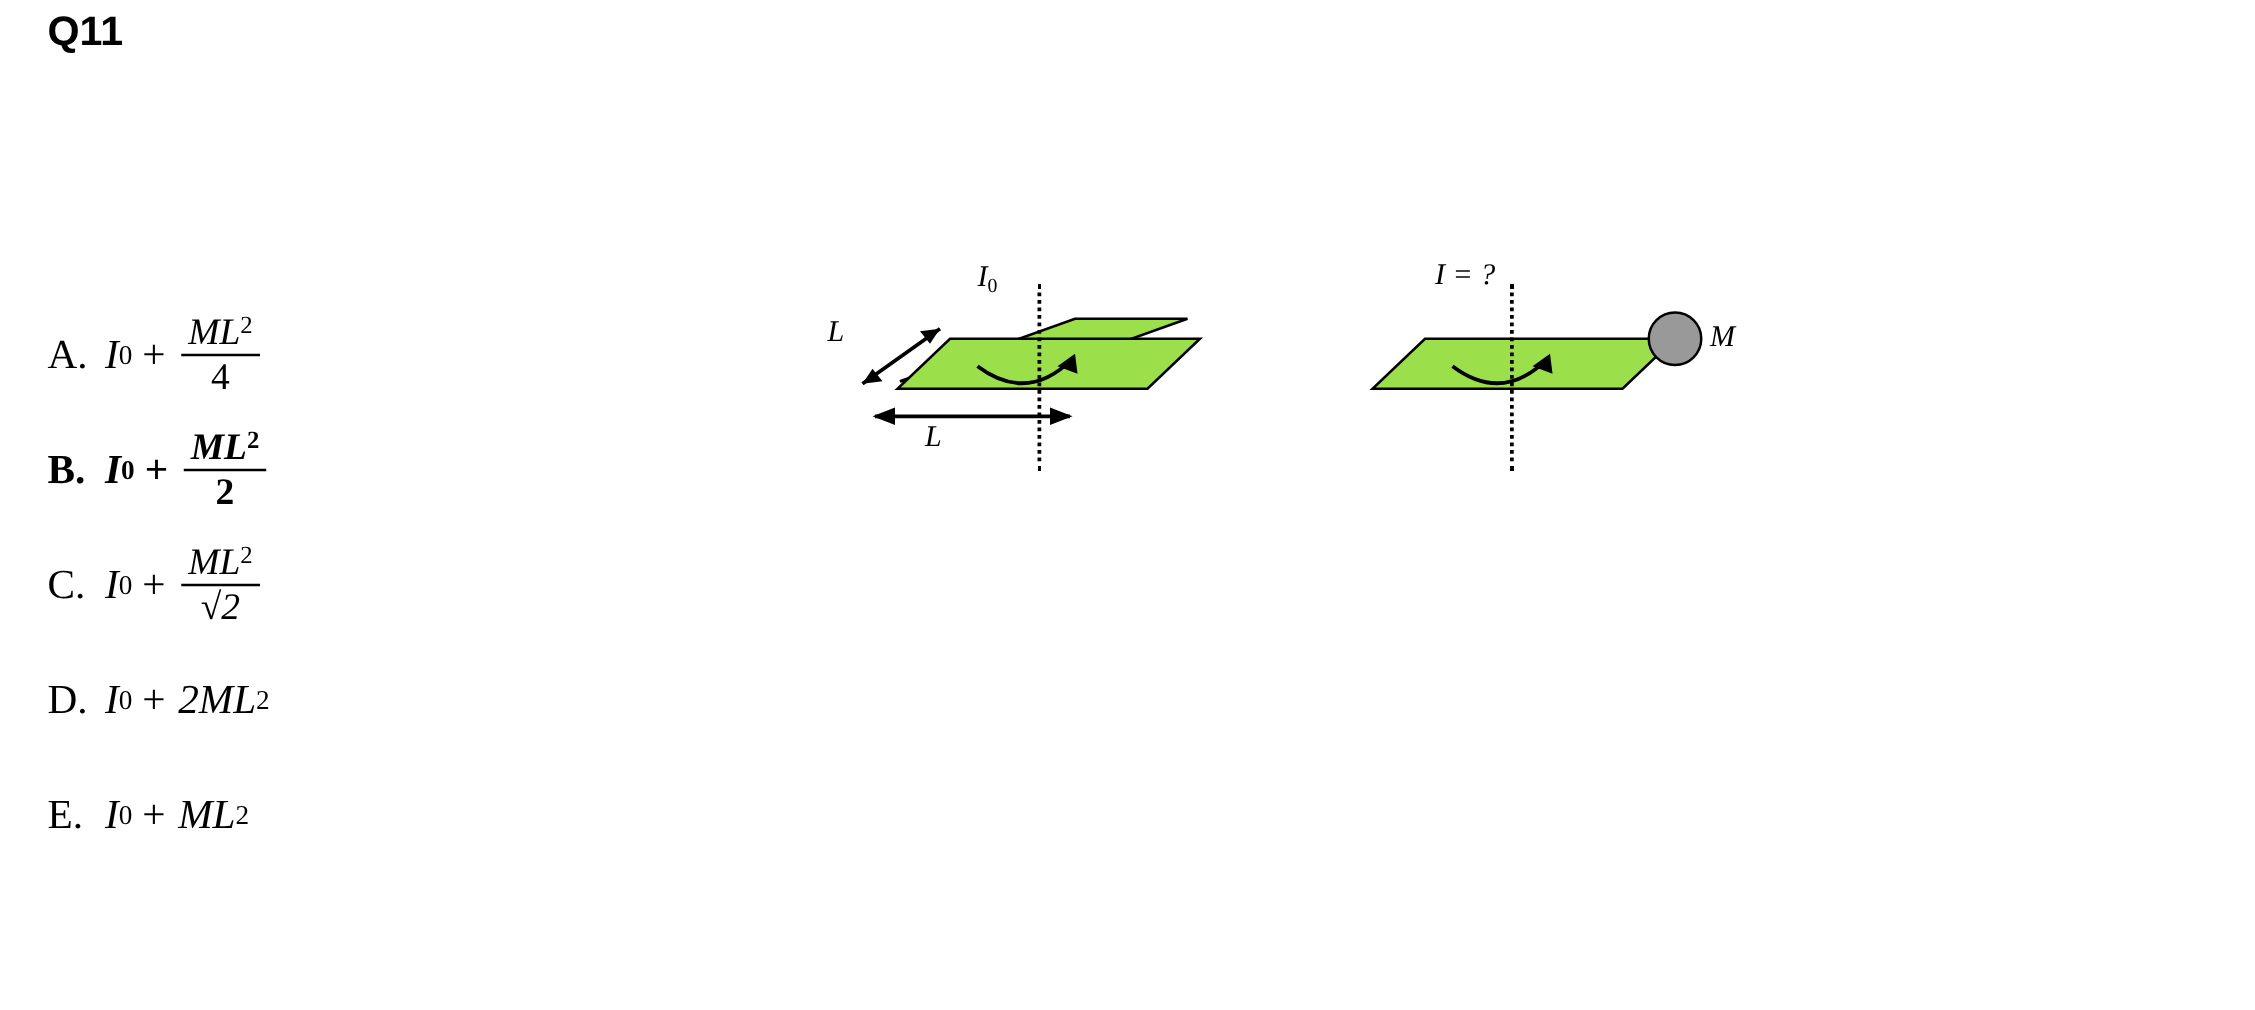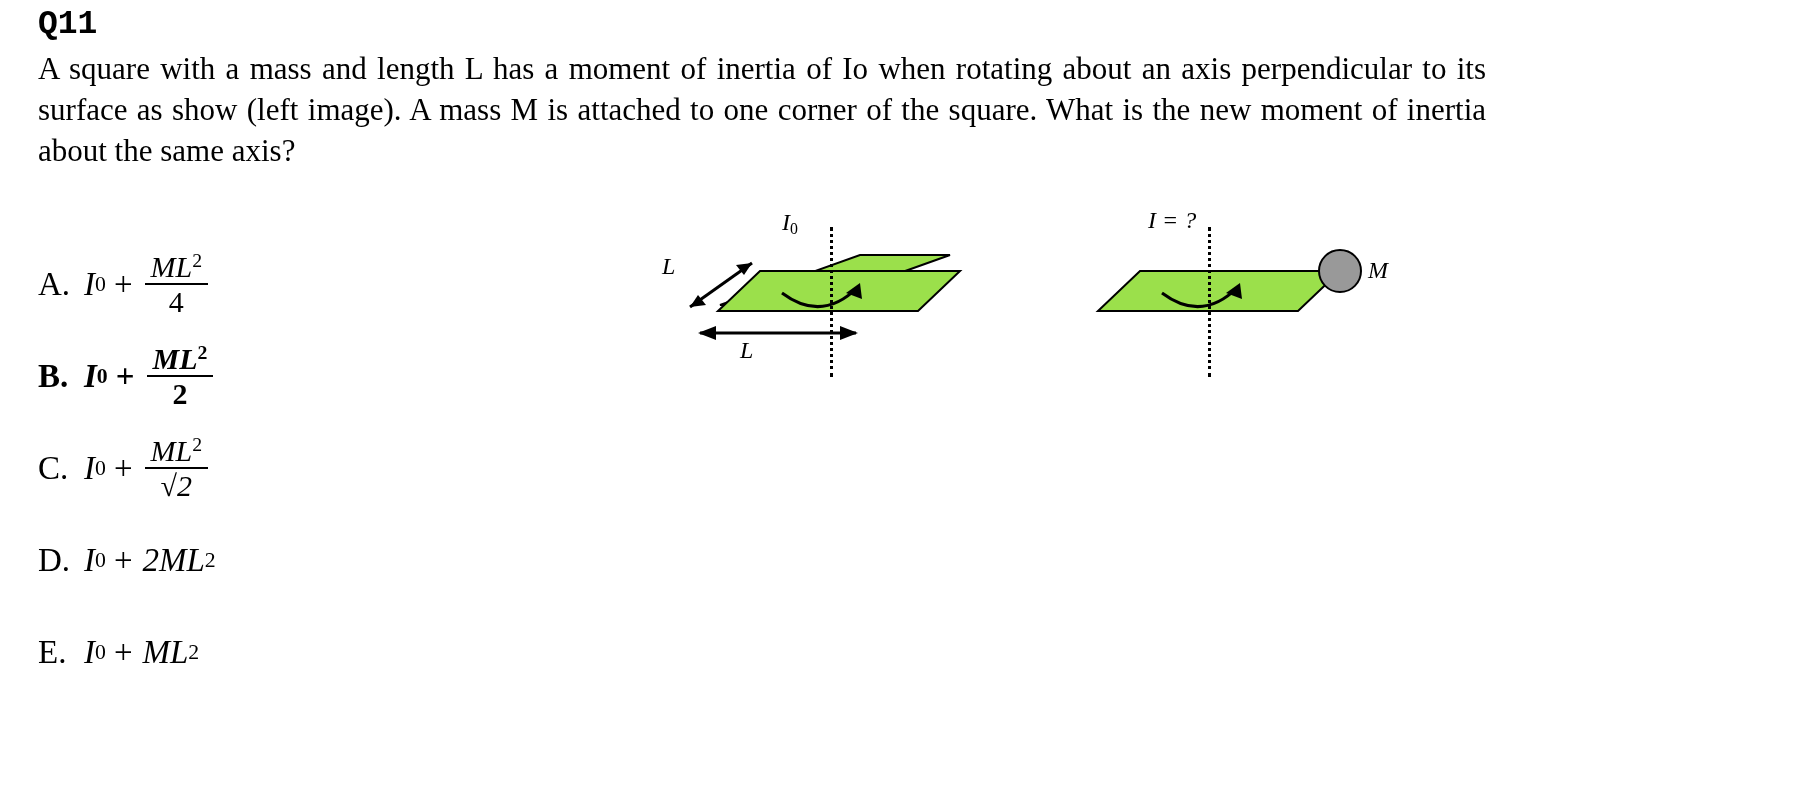--- a/index.html
+++ b/index.html
@@ -19,21 +19,21 @@
     position: relative;
     width: 1804px;
     height: 808px;
   }
   .q-label {
     position: absolute;
     left: 38px;
     top: 6px;
     font-size: 33px;
     font-weight: bold;
-    font-family: Liberation Mono, monospace;
+    font-family: Liberation Sans, sans-serif;
   }
   .q-body {
     position: absolute;
     left: 38px;
     top: 48px;
     width: 1448px;
     font-size: 31px;
     line-height: 1.33;
     text-align: justify;
     text-justify: inter-word;
@@ -125,21 +125,20 @@
   svg { display: block; }
   .svg-abs { position: absolute; }
 </style>
 </head>
 <body>
 
 <div class="page">
 
   <div class="q-label">Q11</div>
 
-  <div class="q-body">A square with a mass and length L has a moment of inertia of Io when rotating about an axis perpendicular to its surface as show (left image). A mass M is attached to one corner of the square. What is the new moment of inertia about the same axis?</div>
 
   <div class="choices">
 
     <div class="choice">
       <span class="letter">A.</span>
       <span class="expr">
         <span class="sym">I</span>
           <span class="sub">0</span>
         <span class="plus">+</span>
         <span class="frac">

